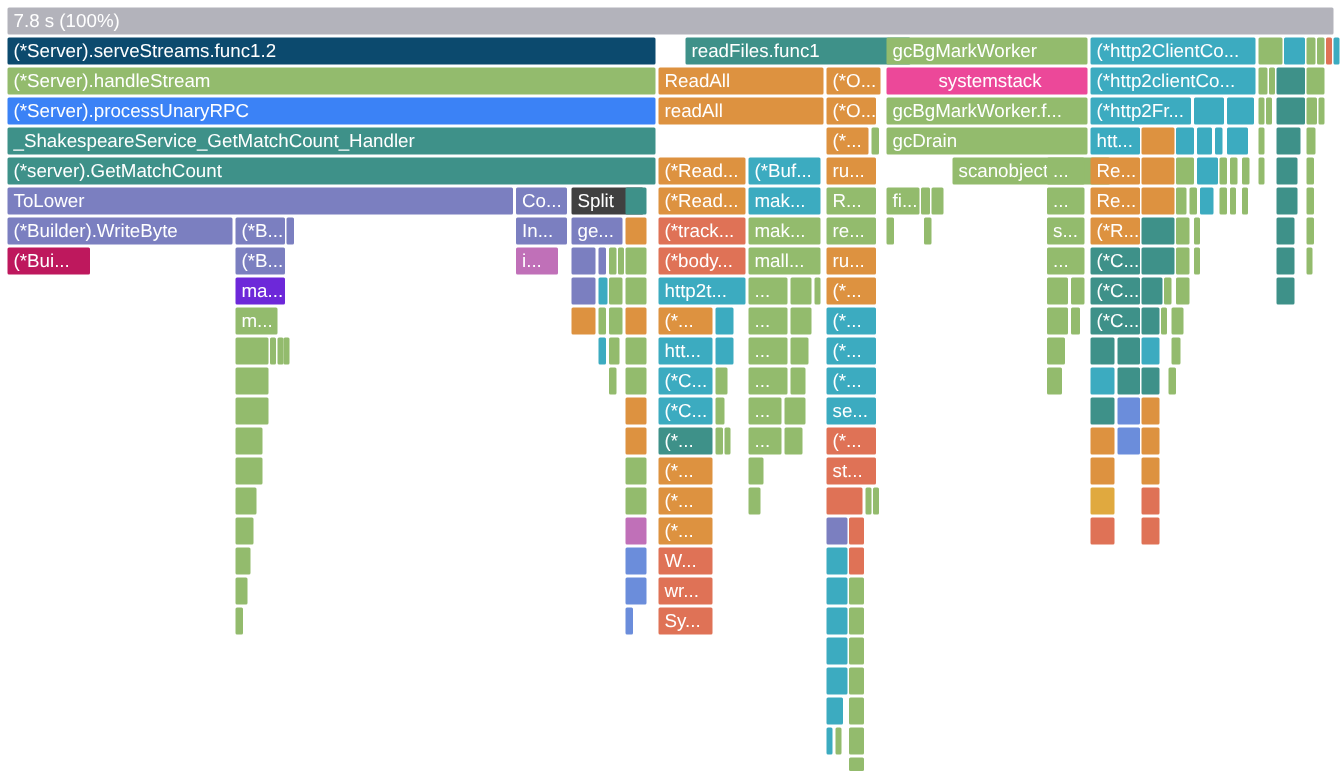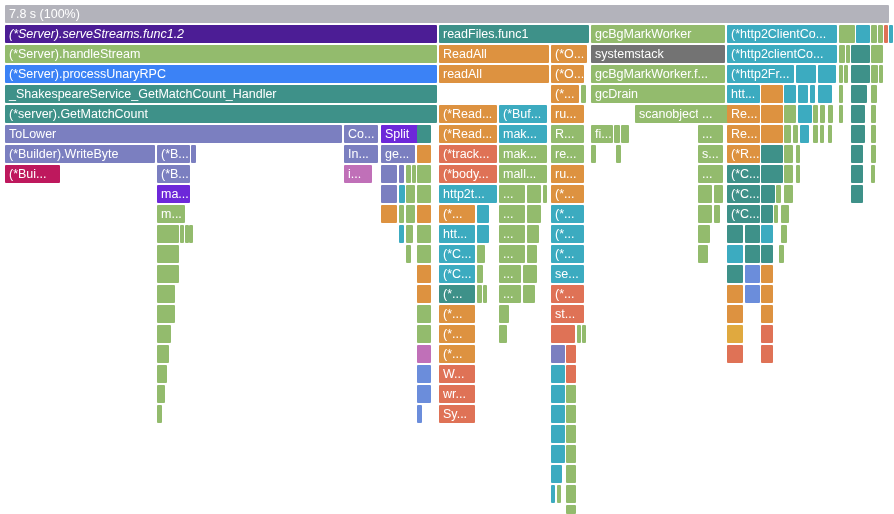--- a/index.html
+++ b/index.html
@@ -35,34 +35,34 @@
   .frame.root {
     color: #ffffff;
     font-size: 12.5px;
   }
 </style>
 </head>
 <body>
 
 <div id="flamegraph">
     <div class="frame root" style="left: 5px; top: 5px; width: 884px; height: 18px; background: rgb(179, 179, 187);">7.8 s (100%)</div>
-    <div class="frame" style="left: 5px; top: 25px; width: 432px; height: 18px; background: #4c1d95; font-style: italic;">(*Server).serveStreams.func1.2</div>
-    <div class="frame" style="left: 439px; top: 25px; width: 150px; height: 18px; background: rgb(62, 145, 137);">readFiles.func1</div>
+    <div class="frame" style="left: 5px; top: 25px; width: 432px; height: 18px; background: #0c4a6e;">(*Server).serveStreams.func1.2</div>
+    <div class="frame" style="left: 457px; top: 25px; width: 150px; height: 18px; background: rgb(62, 145, 137);">readFiles.func1</div>
     <div class="frame" style="left: 591px; top: 25px; width: 134px; height: 18px; background: rgb(147, 187, 109);">gcBgMarkWorker</div>
     <div class="frame" style="left: 727px; top: 25px; width: 110px; height: 18px; background: rgb(60, 171, 192);">(*http2ClientCo...</div>
     <div class="frame" style="left: 839px; top: 25px; width: 16px; height: 18px; background: rgb(147, 187, 109);"></div>
     <div class="frame" style="left: 856px; top: 25px; width: 14px; height: 18px; background: rgb(60, 171, 192);"></div>
     <div class="frame" style="left: 871px; top: 25px; width: 6px; height: 18px; background: rgb(147, 187, 109);"></div>
     <div class="frame" style="left: 878px; top: 25px; width: 5px; height: 18px; background: rgb(147, 187, 109);"></div>
     <div class="frame" style="left: 884px; top: 25px; width: 4px; height: 18px; background: rgb(223, 114, 86);"></div>
     <div class="frame" style="left: 889px; top: 25px; width: 3px; height: 18px; background: rgb(60, 171, 192);"></div>
     <div class="frame" style="left: 5px; top: 45px; width: 432px; height: 18px; background: rgb(147, 187, 109);">(*Server).handleStream</div>
     <div class="frame" style="left: 439px; top: 45px; width: 110px; height: 18px; background: rgb(221, 146, 64);">ReadAll</div>
     <div class="frame" style="left: 551px; top: 45px; width: 36px; height: 18px; background: rgb(221, 146, 64);">(*O...</div>
-    <div class="frame" style="left: 591px; top: 45px; width: 134px; height: 18px; background: #737373;">systemstack</div>
+    <div class="frame" style="left: 591px; top: 45px; width: 134px; height: 18px; background: #ec4899; text-align: center;">systemstack</div>
     <div class="frame" style="left: 727px; top: 45px; width: 110px; height: 18px; background: rgb(60, 171, 192);">(*http2clientCo...</div>
     <div class="frame" style="left: 839px; top: 45px; width: 6px; height: 18px; background: rgb(147, 187, 109);"></div>
     <div class="frame" style="left: 846px; top: 45px; width: 4px; height: 18px; background: rgb(147, 187, 109);"></div>
     <div class="frame" style="left: 851px; top: 45px; width: 19px; height: 18px; background: rgb(62, 145, 137);"></div>
     <div class="frame" style="left: 871px; top: 45px; width: 12px; height: 18px; background: rgb(147, 187, 109);"></div>
     <div class="frame" style="left: 5px; top: 65px; width: 432px; height: 18px; background: #3b82f6;">(*Server).processUnaryRPC</div>
     <div class="frame" style="left: 439px; top: 65px; width: 110px; height: 18px; background: rgb(221, 146, 64);">readAll</div>
     <div class="frame" style="left: 551px; top: 65px; width: 33px; height: 18px; background: rgb(221, 146, 64);">(*O...</div>
     <div class="frame" style="left: 591px; top: 65px; width: 134px; height: 18px; background: rgb(147, 187, 109);">gcBgMarkWorker.f...</div>
     <div class="frame" style="left: 727px; top: 65px; width: 67px; height: 18px; background: rgb(60, 171, 192);">(*http2Fr...</div>
@@ -97,21 +97,21 @@
     <div class="frame" style="left: 784px; top: 105px; width: 12px; height: 18px; background: rgb(147, 187, 109);"></div>
     <div class="frame" style="left: 798px; top: 105px; width: 14px; height: 18px; background: rgb(60, 171, 192);"></div>
     <div class="frame" style="left: 813px; top: 105px; width: 5px; height: 18px; background: rgb(147, 187, 109);"></div>
     <div class="frame" style="left: 820px; top: 105px; width: 5px; height: 18px; background: rgb(147, 187, 109);"></div>
     <div class="frame" style="left: 828px; top: 105px; width: 5px; height: 18px; background: rgb(147, 187, 109);"></div>
     <div class="frame" style="left: 839px; top: 105px; width: 3px; height: 18px; background: rgb(147, 187, 109);"></div>
     <div class="frame" style="left: 851px; top: 105px; width: 14px; height: 18px; background: rgb(62, 145, 137);"></div>
     <div class="frame" style="left: 871px; top: 105px; width: 5px; height: 18px; background: rgb(147, 187, 109);"></div>
     <div class="frame" style="left: 5px; top: 125px; width: 337px; height: 18px; background: rgb(123, 127, 192);">ToLower</div>
     <div class="frame" style="left: 344px; top: 125px; width: 34px; height: 18px; background: rgb(123, 127, 192);">Co...</div>
-    <div class="frame" style="left: 381px; top: 125px; width: 48px; height: 18px; background: #6d28d9;">Split</div>
+    <div class="frame" style="left: 381px; top: 125px; width: 48px; height: 18px; background: #404040;">Split</div>
     <div class="frame" style="left: 417px; top: 125px; width: 14px; height: 18px; background: rgb(62, 145, 137);"></div>
     <div class="frame" style="left: 439px; top: 125px; width: 58px; height: 18px; background: rgb(221, 146, 64);">(*Read...</div>
     <div class="frame" style="left: 499px; top: 125px; width: 48px; height: 18px; background: rgb(60, 171, 192);">mak...</div>
     <div class="frame" style="left: 551px; top: 125px; width: 33px; height: 18px; background: rgb(147, 187, 109);">R...</div>
     <div class="frame" style="left: 591px; top: 125px; width: 22px; height: 18px; background: rgb(147, 187, 109);">fi...</div>
     <div class="frame" style="left: 614px; top: 125px; width: 6px; height: 18px; background: rgb(147, 187, 109);"></div>
     <div class="frame" style="left: 621px; top: 125px; width: 8px; height: 18px; background: rgb(147, 187, 109);"></div>
     <div class="frame" style="left: 698px; top: 125px; width: 25px; height: 18px; background: rgb(147, 187, 109);">...</div>
     <div class="frame" style="left: 727px; top: 125px; width: 33px; height: 18px; background: rgb(221, 146, 64);">Re...</div>
     <div class="frame" style="left: 761px; top: 125px; width: 22px; height: 18px; background: rgb(221, 146, 64);"></div>

